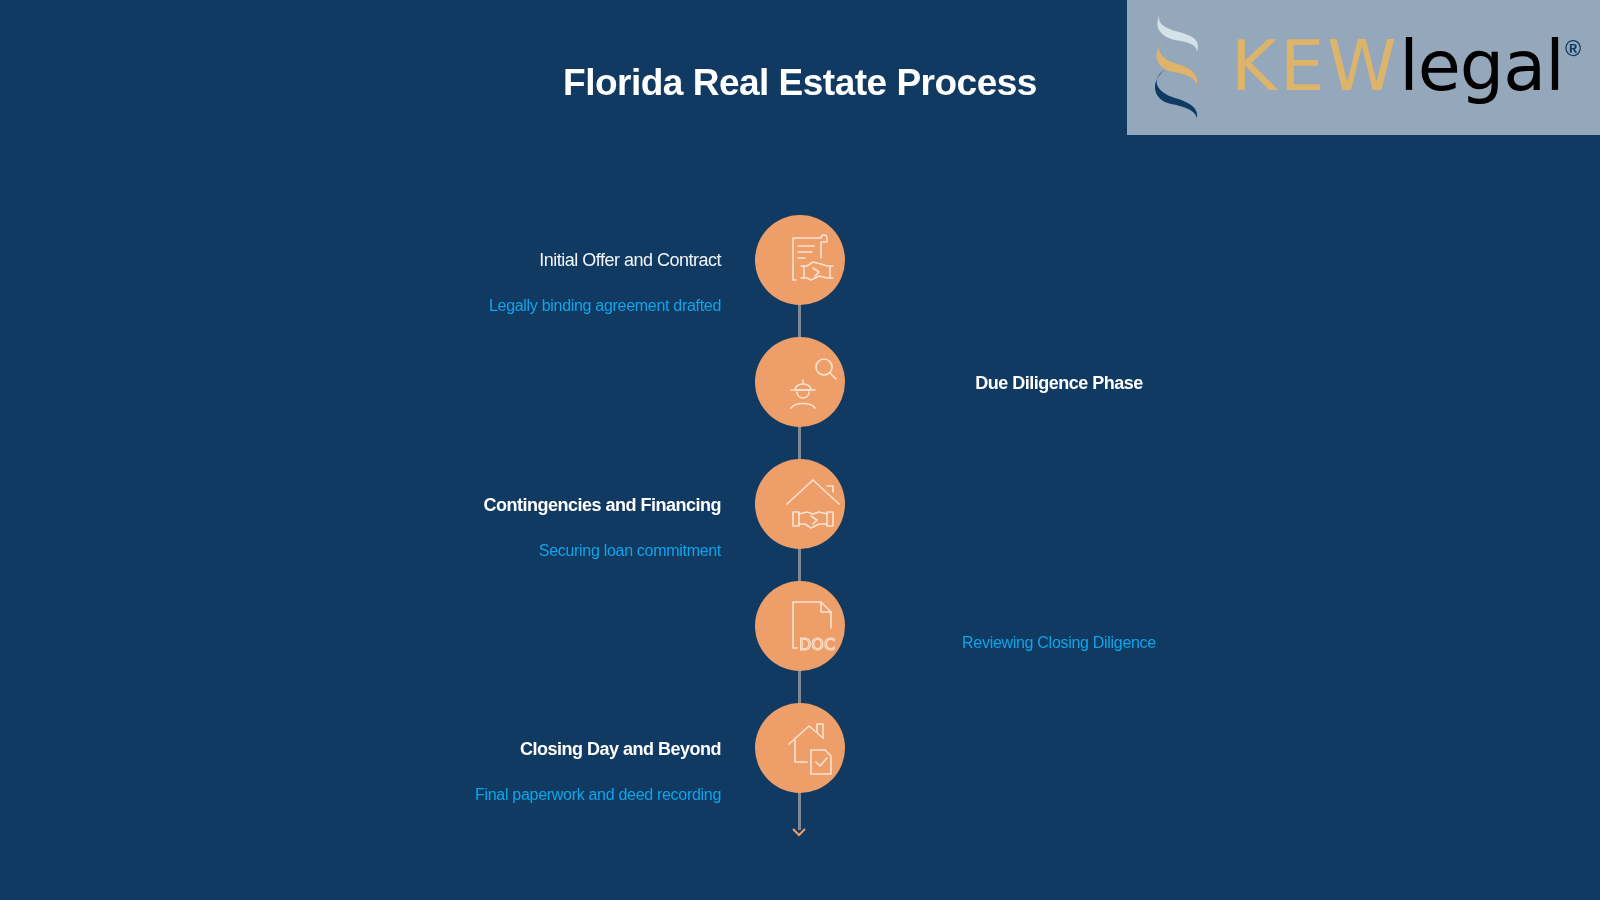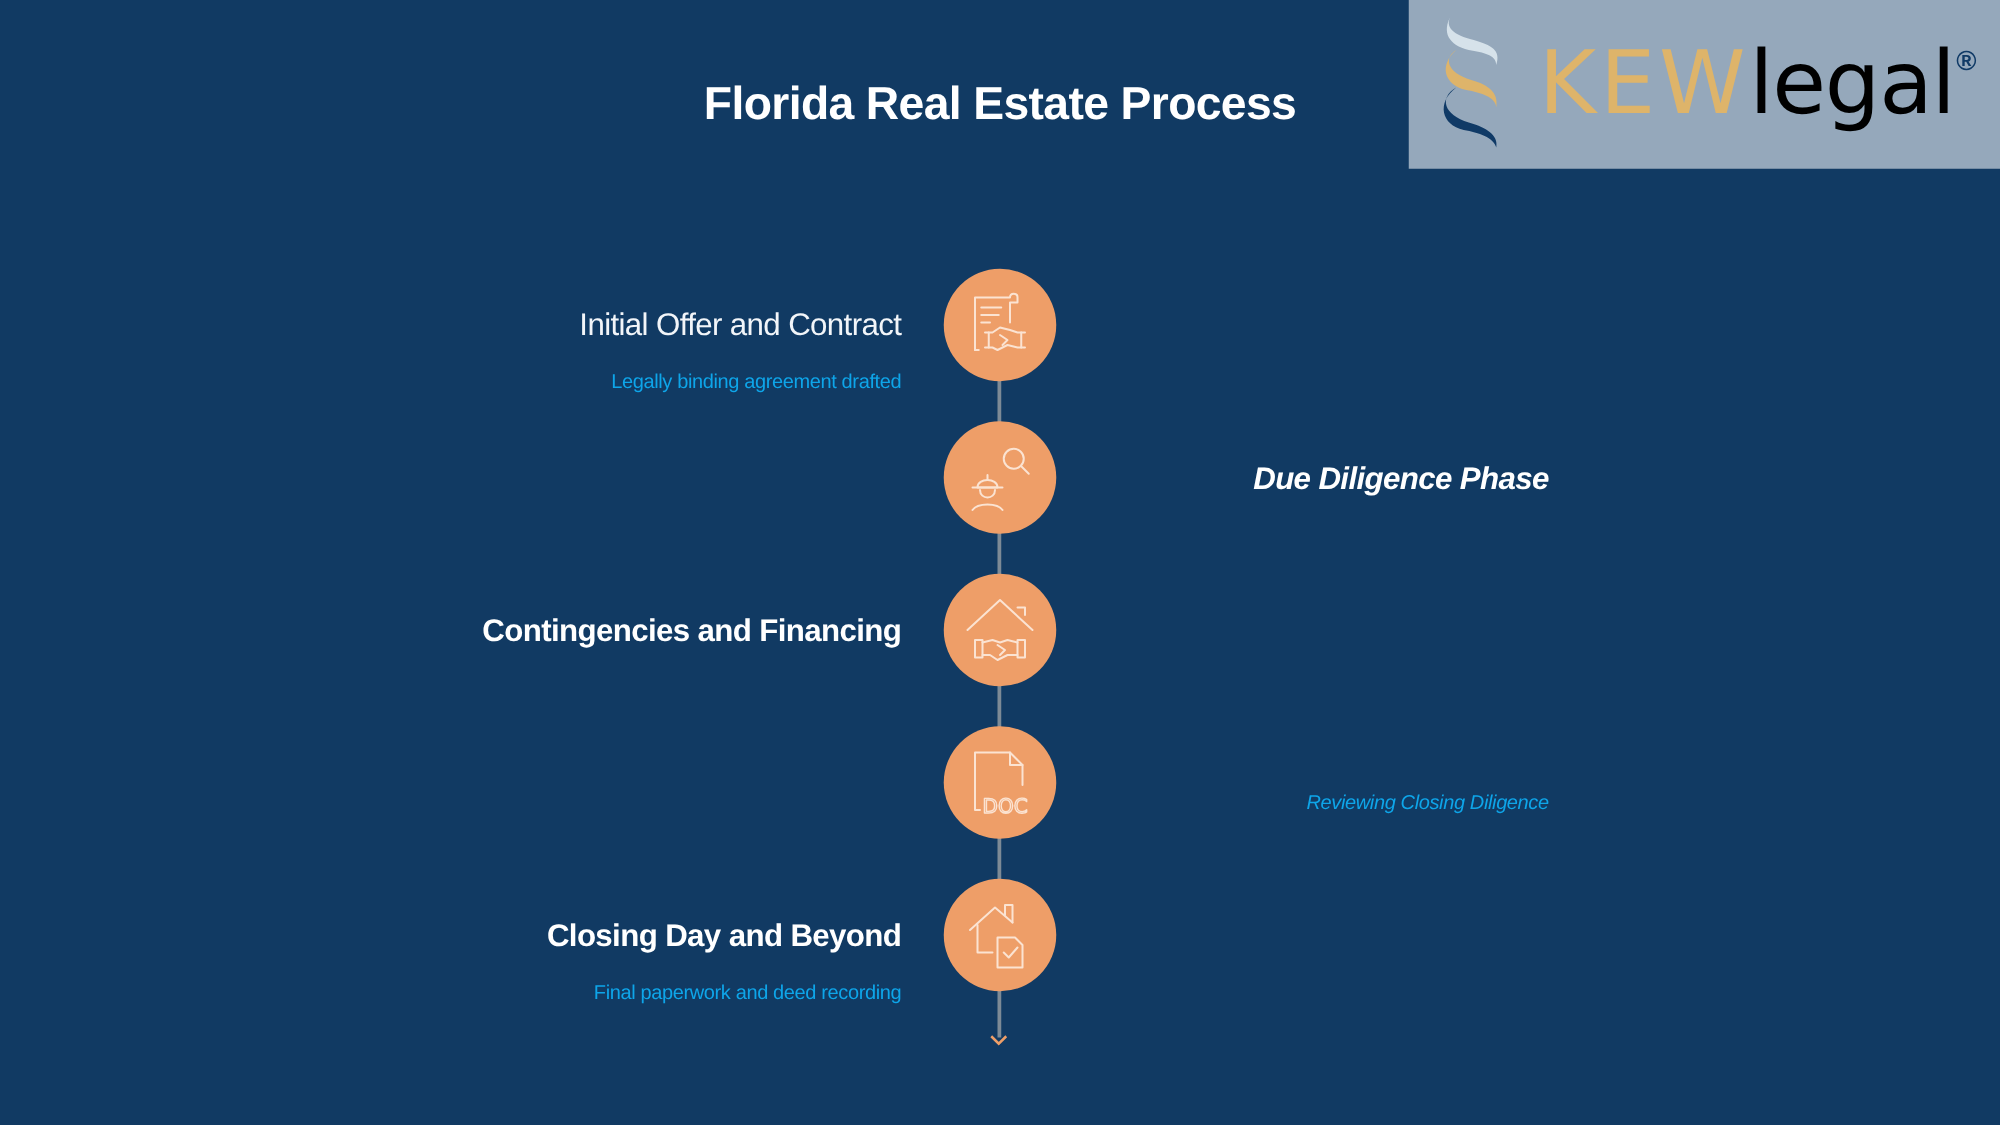--- a/index.html
+++ b/index.html
@@ -27,27 +27,27 @@
   .logo-reg { position:absolute; left:438px; top:36px; font-size:22px; color:#103a66; font-weight:700; }
 
   .timeline-line {
     position:absolute; left:798px; top:300px; width:3px; height:530px; background:#7d8a96;
   }
   .arrow-head {
     position:absolute; left:791px; top:826px; width:16px; height:12px;
   }
   .node {
     position:absolute; left:755px; width:90px; height:90px; border-radius:50%;
-    background:#ee9e68; display:flex; align-items:center; justify-content:center;
+    background:#ee9e68; display:flex; align-items:center; justify-content:flex-end;
   }
   .node svg { width:64px; height:64px; }
   .step { position:absolute; width:360px; }
   .step.left { left:361px; text-align:right; }
-  .step.right { left:879px; text-align:right;font-style:italic; }
-  .step-title { font-size:25px; color:#f2f5f9; letter-spacing:-0.5px; line-height:30px; }
+  .step.right { left:879px; text-align:center; }
+  .step-title { font-size:18px; color:#f2f5f9; letter-spacing:-0.5px; line-height:30px; }
   .step-title.bold { font-weight:700; color:#ffffff; }
   .step-desc { font-size:16px; color:#0ea5e9; line-height:31px; margin-top:15px; letter-spacing:-0.3px; }
 </style>
 </head>
 <body>
 
 <div class="title">Florida Real Estate Process</div>
 
 <div class="logo-box">
   <svg width="100" height="135" viewBox="0 0 100 135" style="position:absolute;left:0;top:0;">
@@ -104,20 +104,21 @@
     <path d="M6 32 L32 8 L58 32"></path>
       <path d="M46 14 H52 V20"></path>
     <rect x="12" y="40" width="6" height="14"></rect>
       <rect x="46" y="40" width="6" height="14"></rect>
     <path d="M18 42 L26 40 L32 42 L38 40 L46 42 M18 52 L24 52 L30 56 L38 52 L46 52"></path>
     <path d="M30 44 L36 48 L32 52"></path>
   </svg>
 </div>
 <div class="step left" style="top:490px;">
   <div class="step-title bold">Contingencies and Financing</div>
+  <div class="step-desc">Securing loan commitment</div>
 </div>
 
 <div class="node" style="top:581px;">
   <svg viewBox="0 0 64 64" fill="none" stroke="#fbe3d2" stroke-width="1.6" stroke-linecap="round" stroke-linejoin="round">
     <path d="M16 54 H12 V8 H40 L50 18 V34"></path>
     <path d="M40 8 V18 H50"></path>
     <text x="18" y="56" font-size="16" fill="none" stroke="#fbe3d2" stroke-width="1.1" font-family="DejaVu Sans, sans-serif">DOC</text>
   </svg>
 </div>
 <div class="step right" style="top:612px;">

